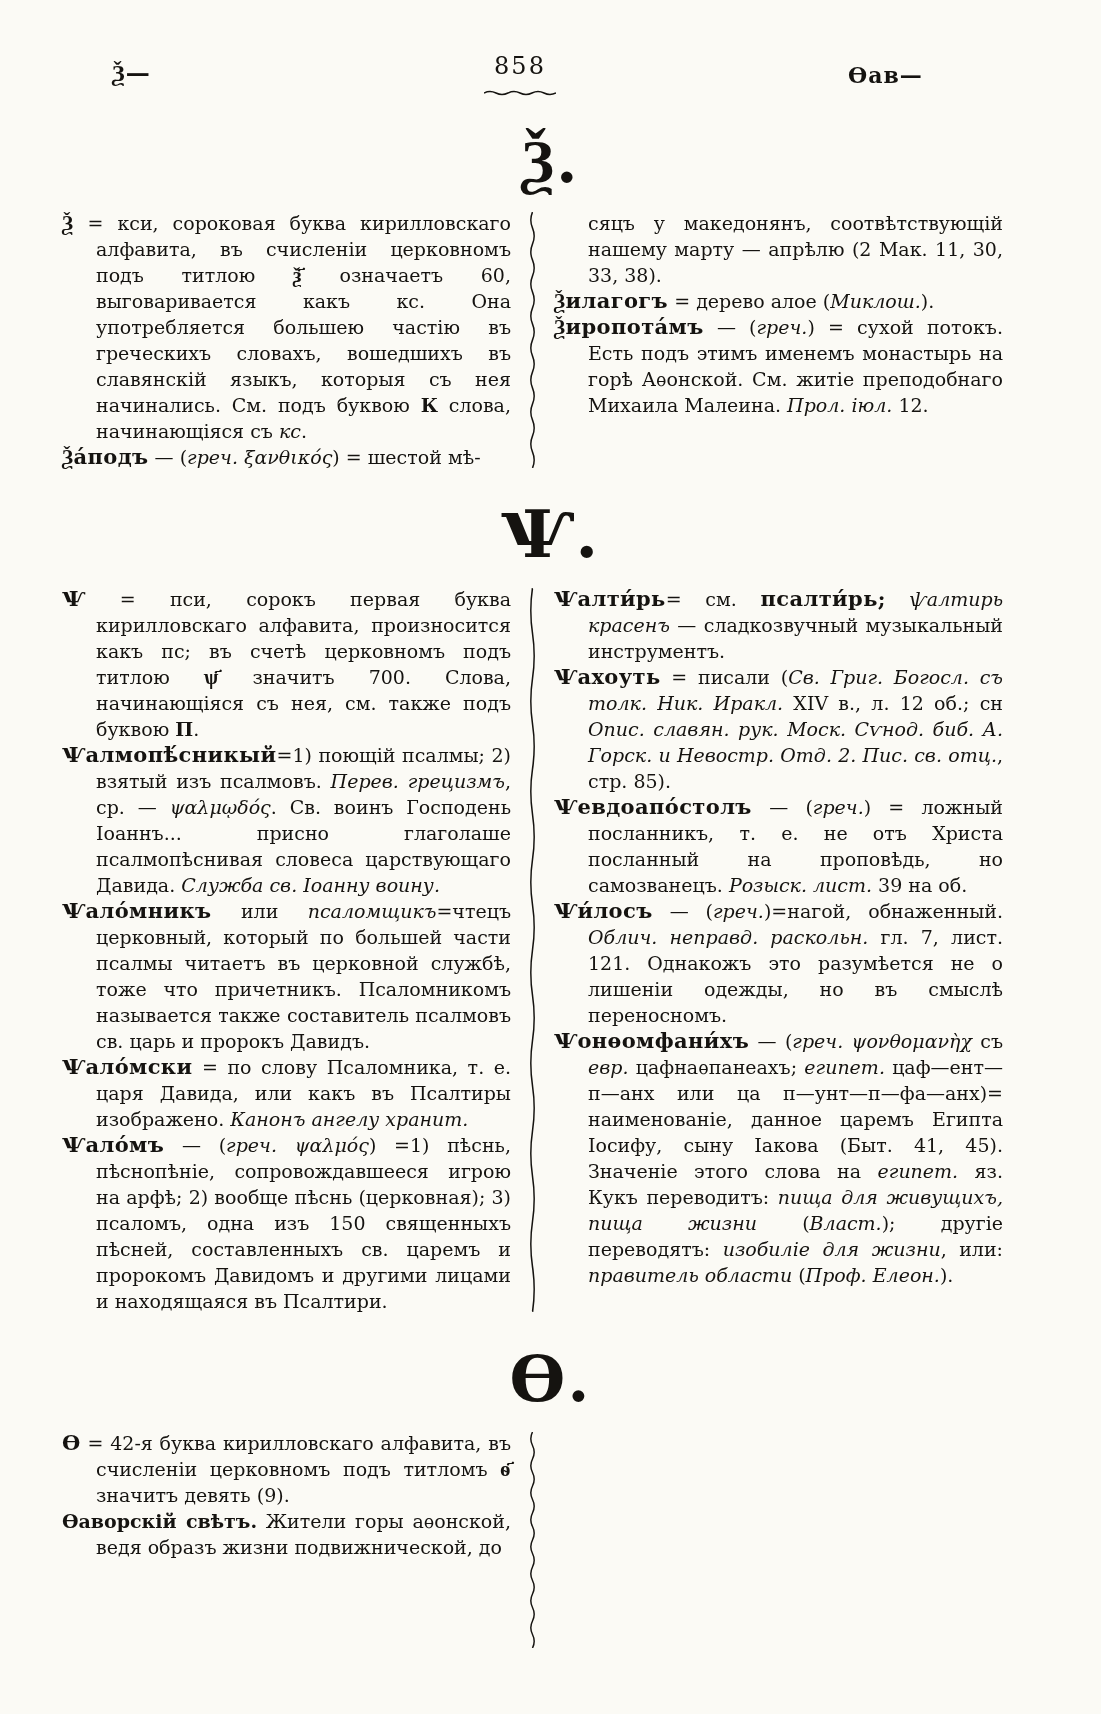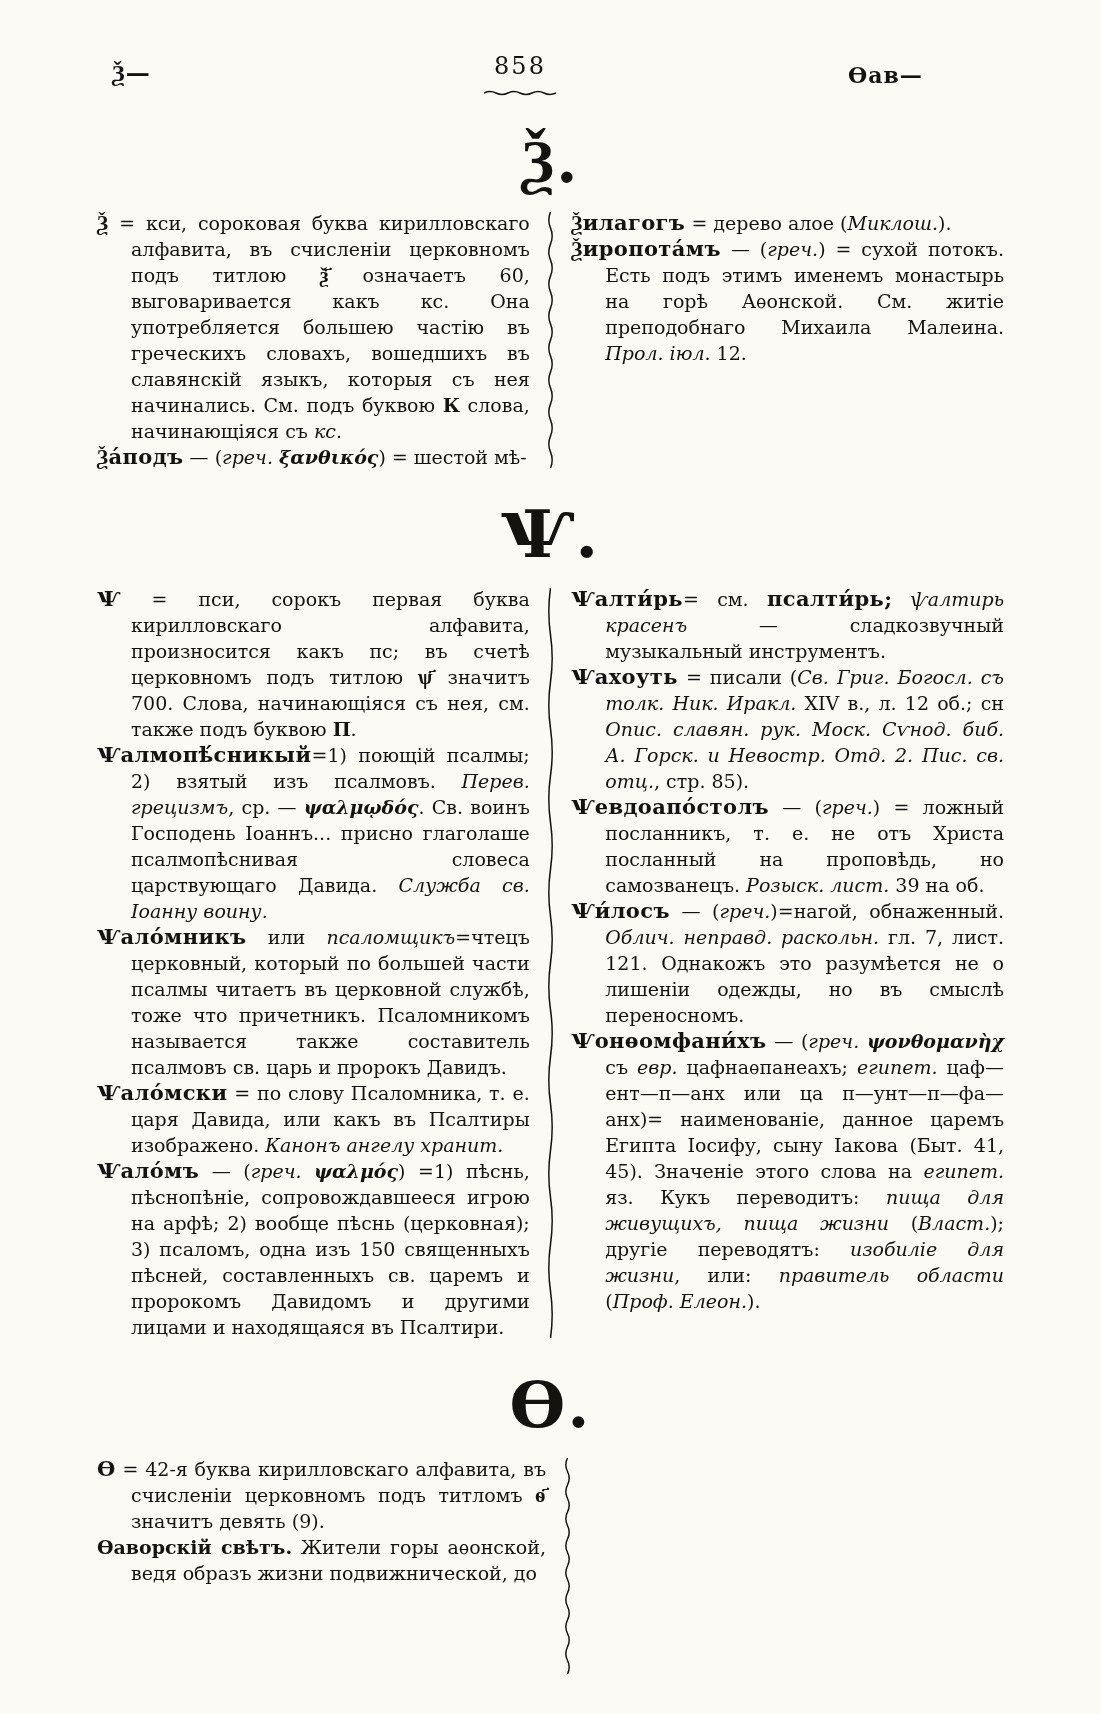--- a/index.html
+++ b/index.html
@@ -34,41 +34,41 @@
     text-align:center; font-weight:700;
     font-size:62px; line-height:78px;
     letter-spacing:2px;
   }
   .letter-xi  { padding-top:122px; }
   .letter-psi { margin-top:22px; font-size:66px; line-height:84px; }
   .letter-fita{ margin-top:24px; font-size:64px; line-height:82px; }
   
   .cols {
     display:flex; align-items:stretch;
-    padding:0 97px; margin-top:10px;
+    padding:0 62px; margin-top:10px;
   }
   .col { width:449px; }
   .col-left  { }
   .col-right { }
   .divider {
     width:43px; display:flex; justify-content:center;
     padding:2px 0;
   }
   .divider svg { width:9px; height:100%; }
   
   .entry {
     font-size:19px; line-height:26px;
     text-align:justify;
     padding-left:34px; text-indent:-34px;
   }
   .entry.cont { text-indent:0; }
   .seg-hw { font-weight:700; font-size:21px; letter-spacing:0.4px; }
   .seg-b  { font-weight:700; }
   .seg-i  { font-style:italic; }
-  .seg-g  { font-style:italic;font-weight:bold; }
+  .seg-g  { font-style:italic; }
   .seg-n  { }
 </style>
 </head>
 <body>
 
 <div class="page">
 
   <div class="running-head-left">Ѯ—</div>
   <div class="page-number-wrap">
     <div class="page-number">858</div>
@@ -85,20 +85,21 @@
     <div class="col col-left">
         <p class="entry"><span class="seg-hw">Ѯ</span><span class="seg-n"> = кси, сороковая буква кирилловскаго алфавита, въ счисленіи церковномъ подъ титлою </span><span class="seg-hw">ѯ҃</span><span class="seg-n"> означаетъ 60, выговаривается какъ кс. Она употребляется большею частію въ греческихъ словахъ, вошедшихъ въ славянскій языкъ, которыя съ нея начинались. См. подъ буквою </span><span class="seg-b">К</span><span class="seg-n"> слова, начинающіяся съ </span><span class="seg-i">кс</span><span class="seg-n">.</span></p>
         <p class="entry"><span class="seg-hw">Ѯа́подъ</span><span class="seg-n"> — (</span><span class="seg-i">греч.</span><span class="seg-n"> </span><span class="seg-g">ξανθικός</span><span class="seg-n">) = шестой мѣ-</span></p>
       </div>
     <div class="divider">
       <svg viewBox="0 0 8 192" preserveAspectRatio="none" xmlns="http://www.w3.org/2000/svg">
         <path d="M4 0 q-3 6 0 12 t0 12 t0 12 t0 12 t0 12 t0 12 t0 12 t0 12 t0 12 t0 12 t0 12 t0 12 t0 12 t0 12 t0 12 t0 12" fill="none" stroke="#151310" stroke-width="1.3"></path>
       </svg>
     </div>
     <div class="col col-right">
+        <p class="entry cont"><span class="seg-n">сяцъ у македонянъ, соотвѣтствующій нашему марту — апрѣлю (2 Мак. 11, 30, 33, 38).</span></p>
         <p class="entry"><span class="seg-hw">Ѯилагогъ</span><span class="seg-n"> = дерево алое (</span><span class="seg-i">Миклош.</span><span class="seg-n">).</span></p>
         <p class="entry"><span class="seg-hw">Ѯиропота́мъ</span><span class="seg-n"> — (</span><span class="seg-i">греч.</span><span class="seg-n">) = сухой потокъ. Есть подъ этимъ именемъ монастырь на горѣ Аѳонской. См. житіе преподобнаго Михаила Малеина. </span><span class="seg-i">Прол. іюл.</span><span class="seg-n"> 12.</span></p>
       </div>
   </div>
 
   <div class="section-letter letter-psi">Ѱ.</div>
   <div class="cols">
     <div class="col col-left">
         <p class="entry"><span class="seg-hw">Ѱ</span><span class="seg-n"> = пси, сорокъ первая буква кирилловскаго алфавита, произносится какъ пс; въ счетѣ церковномъ подъ титлою </span><span class="seg-hw">ѱ҃</span><span class="seg-n"> значитъ 700. Слова, начинающіяся съ нея, см. также подъ буквою </span><span class="seg-b">П</span><span class="seg-n">.</span></p>
         <p class="entry"><span class="seg-hw">Ѱалмопѣ́сникый</span><span class="seg-n">=1) поющій псалмы; 2) взятый изъ псалмовъ. </span><span class="seg-i">Перев. грецизмъ</span><span class="seg-n">, ср. — </span><span class="seg-g">ψαλμῳδός</span><span class="seg-n">. Св. воинъ Господень Іоаннъ... присно глаголаше псалмопѣснивая словеса царствующаго Давида. </span><span class="seg-i">Служба св. Іоанну воину.</span></p>

